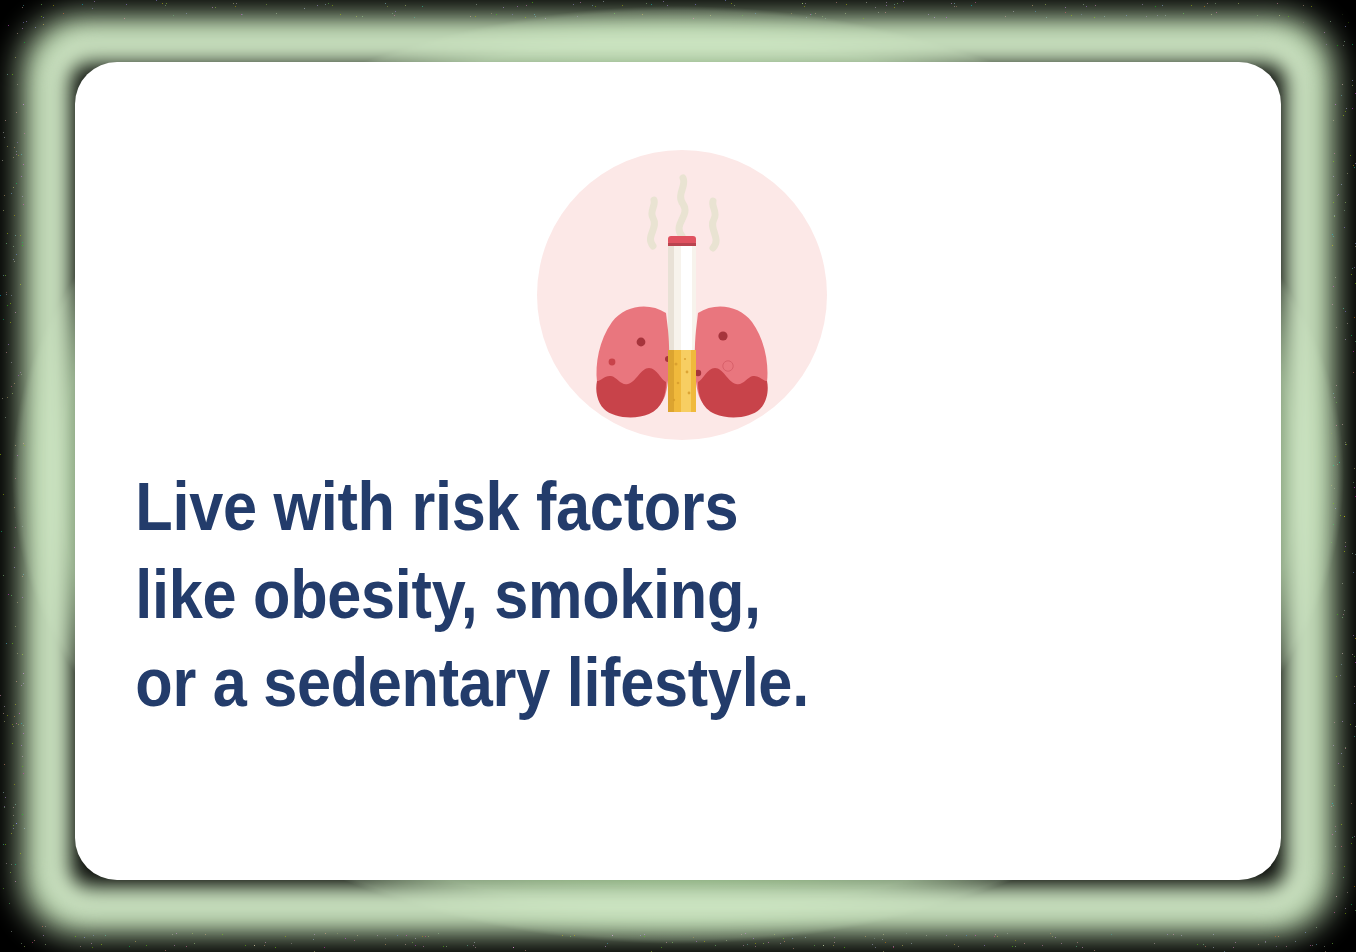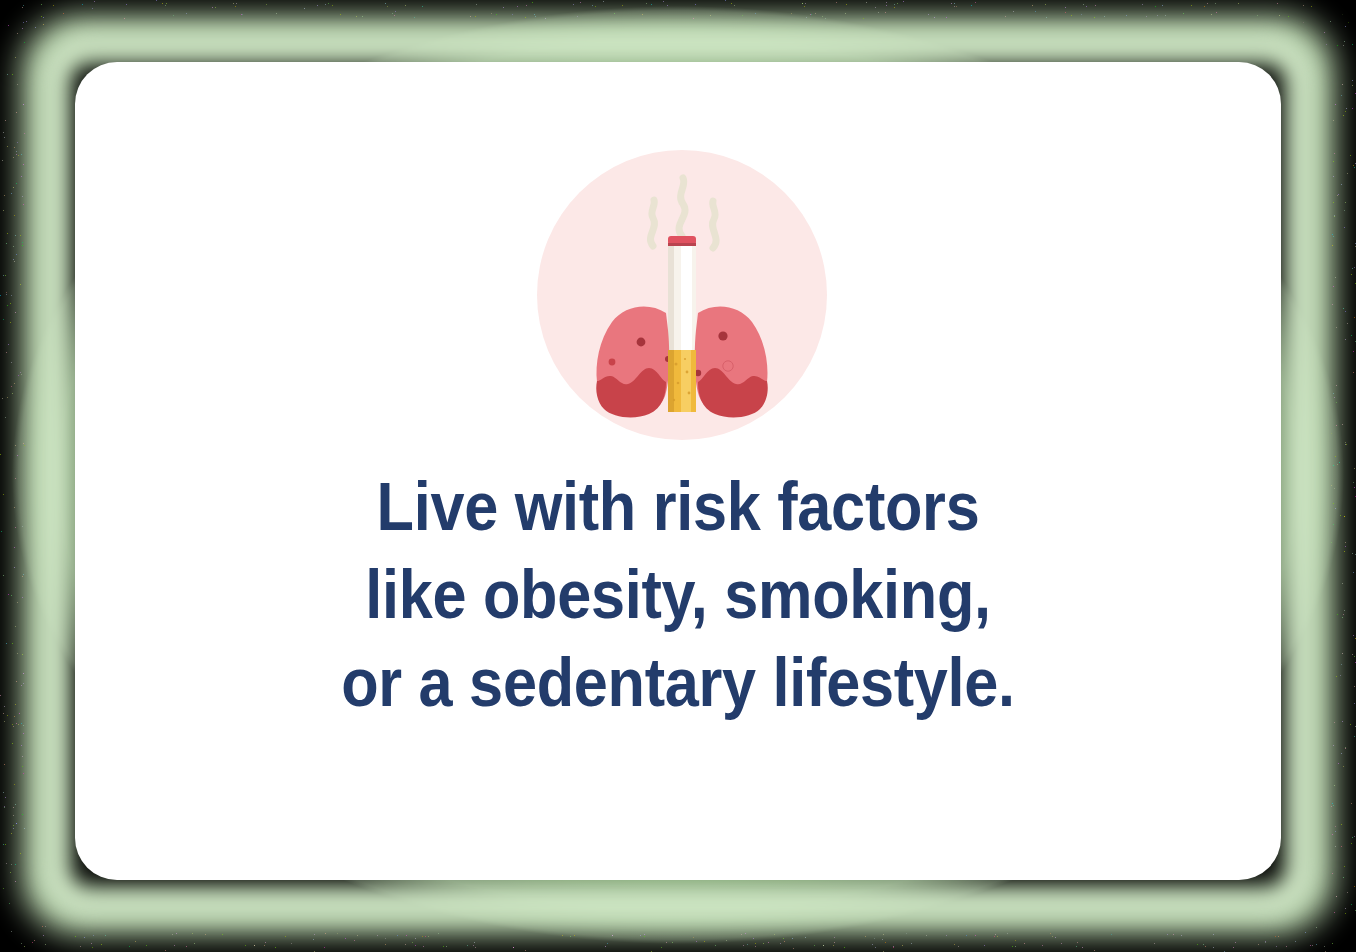--- a/index.html
+++ b/index.html
@@ -110,21 +110,20 @@
     width: 290px;
     height: 290px;
   }
 
   
   .headline {
     position: absolute;
     left: 0;
     top: 400px;
     width: 1206px;
-    text-align: center;
     color: #233c6b;
     font-family: "Liberation Sans Narrow", "Liberation Sans", sans-serif;
     font-weight: bold;
     font-size: 68px;
     line-height: 88px;
     letter-spacing: -0.3px;
   }
   .headline .line {
     display: block;
     white-space: nowrap;

